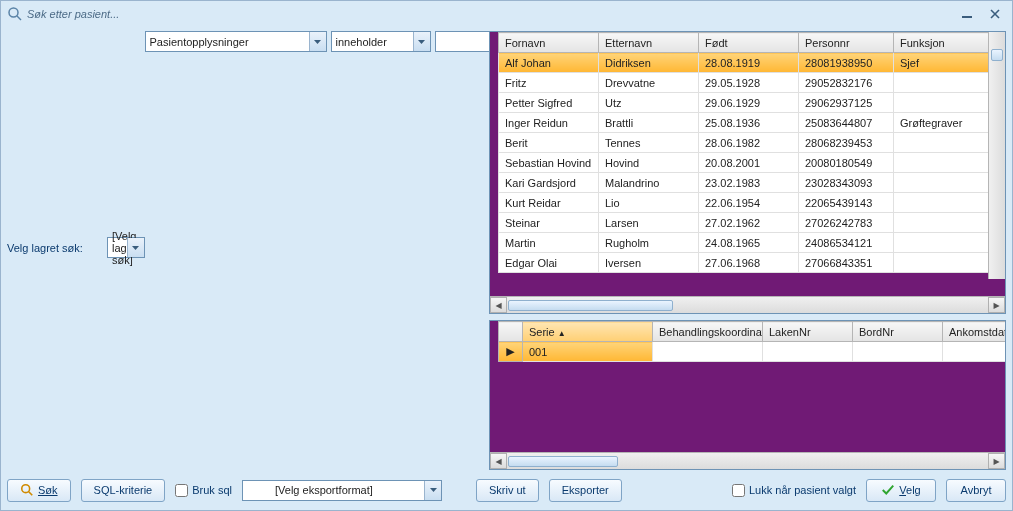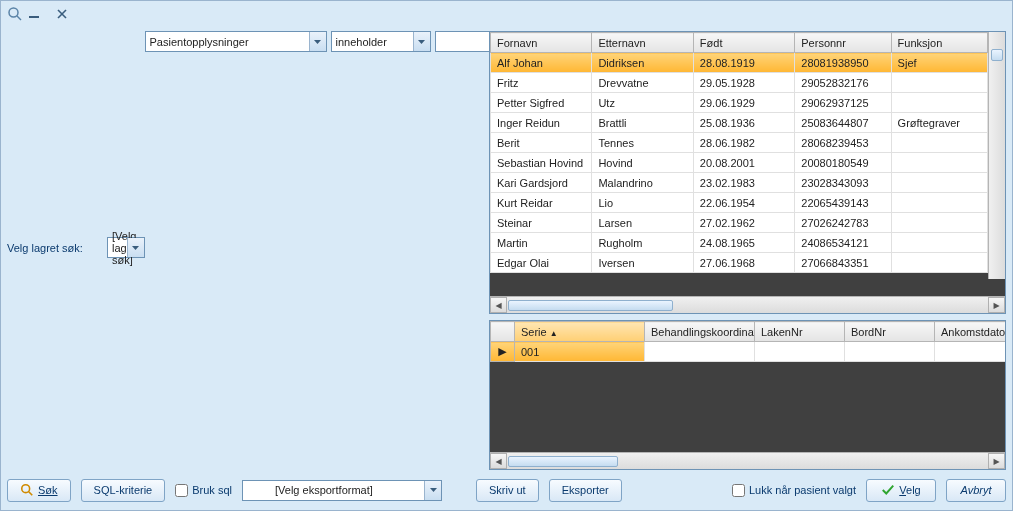--- a/index.html
+++ b/index.html
@@ -20,21 +20,21 @@
   .sqbtn { width:28px; height:23px; background:linear-gradient(#f7fbff,#d9e8f6); border:1px solid #7fa4c6; border-radius:3px; display:flex; align-items:center; justify-content:center; cursor:pointer; color:#0a3a6e; font-weight:bold; font-size:14px;}
   .row3 { display:flex; gap:4px; }
   .row3 .combo:nth-child(1){ width:182px;}
   .row3 .combo:nth-child(2){ width:100px;align-items:center;}
   .row3 .txtin { flex:1; background:#fff; border:1px solid #6d93b5; height:21px;}
   
   .rightcol { flex:1; display:flex; flex-direction:column; gap:6px; min-width:0;}
   .gridwrap { background:#9f9f9f; border:1px solid #6d93b5; position:relative; display:flex; flex-direction:column; overflow:hidden;}
   .gridwrap.main { flex:1.9; }
   .gridwrap.sub { flex:1; }
-  .gridinner { flex:1; overflow:hidden; background:#404040; position:relative;}
+  .gridinner { flex:1; overflow:hidden; background:#701a75; position:relative;padding-left:8px;}
   table { border-collapse:collapse; width:100%; background:#fff; table-layout:fixed;}
   th { background:linear-gradient(#f7f7f7,#e4e4e4); border:1px solid #b5b5b5; text-align:left; padding:3px 6px; font-weight:normal; height:20px; color:#222; white-space:nowrap; overflow:hidden;}
   td { border:1px solid #e0e0e0; padding:3px 6px; height:20px; color:#222; white-space:nowrap; overflow:hidden;}
   tr.selected td { background:linear-gradient(#ffd479,#ffb733); }
   .rowhdr { width:24px; background:linear-gradient(#f7f7f7,#e4e4e4); border:1px solid #b5b5b5;}
   .rowhdr.sel { background:linear-gradient(#ffd479,#ffb733);}
   .hscroll { height:17px; background:linear-gradient(#f0f0f0,#dcdcdc); border-top:1px solid #b5b5b5; display:flex; align-items:center;}
   .harrow { width:17px; height:100%; background:linear-gradient(#f7f7f7,#dcdcdc); border:1px solid #b0b0b0; display:flex; align-items:center; justify-content:center; font-size:8px; color:#555;}
   .hthumb { height:11px; background:linear-gradient(#eaf4ff,#c5dcf0); border:1px solid #8fb0ce; border-radius:2px; margin:0 1px;}
   .vscroll { position:absolute; right:0; top:0; bottom:17px; width:17px; background:linear-gradient(90deg,#f0f0f0,#dcdcdc); border-left:1px solid #b5b5b5;}
@@ -55,20 +55,21 @@
   .subgrid th.sorted{ background:linear-gradient(#ffe6b3,#ffcf73);}
 </style>
 </head>
 <body>
 
 <div class="titlebar">
   <svg width="16" height="16" viewBox="0 0 16 16">
       <circle cx="6.5" cy="6.5" r="4.5" fill="none" stroke="#5a83a7" stroke-width="1.5"></circle>
       <line x1="10" y1="10" x2="14" y2="14" stroke="#5a83a7" stroke-width="1.5"></line>
     </svg>
+  <span class="title-text">Søk etter pasient...</span>
   <div class="winbtns">
     <div class="winbtn">
         <svg width="12" height="12">
           <line x1="1" y1="9" x2="11" y2="9" stroke="#3a5d7d" stroke-width="2"></line>
         </svg>
       </div>
     <div class="winbtn">
         <svg width="10" height="10">
           <line x1="1" y1="1" x2="9" y2="9" stroke="#3a5d7d" stroke-width="1.6"></line>
           <line x1="9" y1="1" x2="1" y2="9" stroke="#3a5d7d" stroke-width="1.6"></line>
@@ -279,14 +280,14 @@
   <label class="chk">
     <input type="checkbox" style="">
     <span>Lukk når pasient valgt</span>
   </label>
   <button class="btn icon" style="min-width:70px;">
     <svg width="14" height="14" viewBox="0 0 16 16">
         <polyline points="2,8 6,12 14,3" fill="none" stroke="#2fa52f" stroke-width="2.2"></polyline>
       </svg>
     <span><u>V</u>elg</span>
   </button>
-  <button class="btn" style="min-width:60px;font-style:italic;">Avbryt</button>
+  <button class="btn" style="min-width:60px;">Avbryt</button>
 </div>
 
 </body></html>

